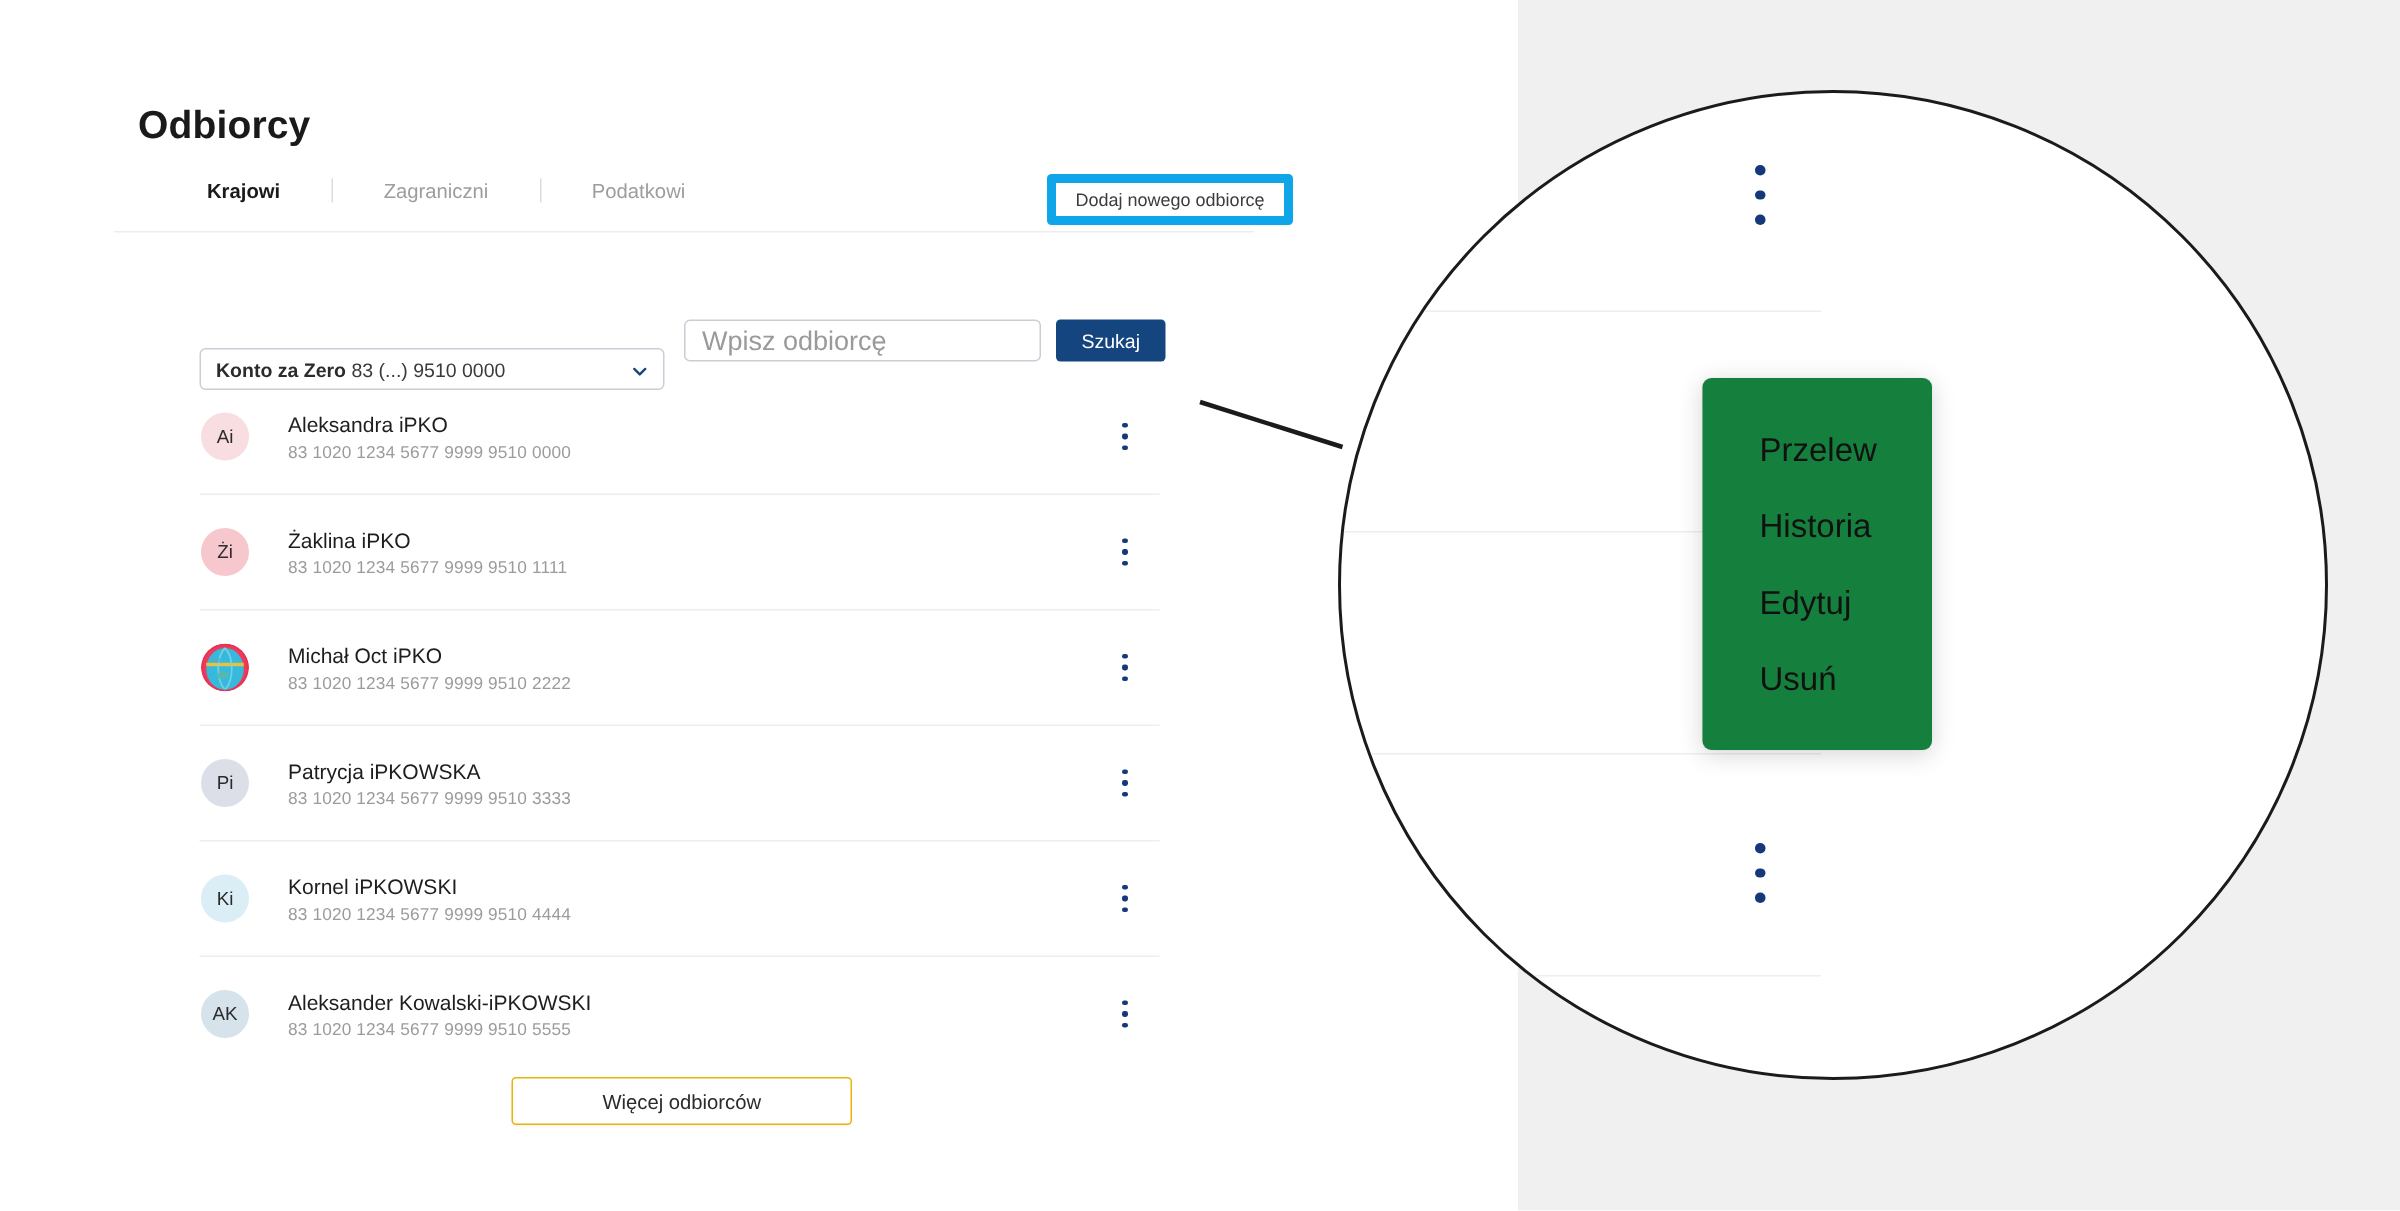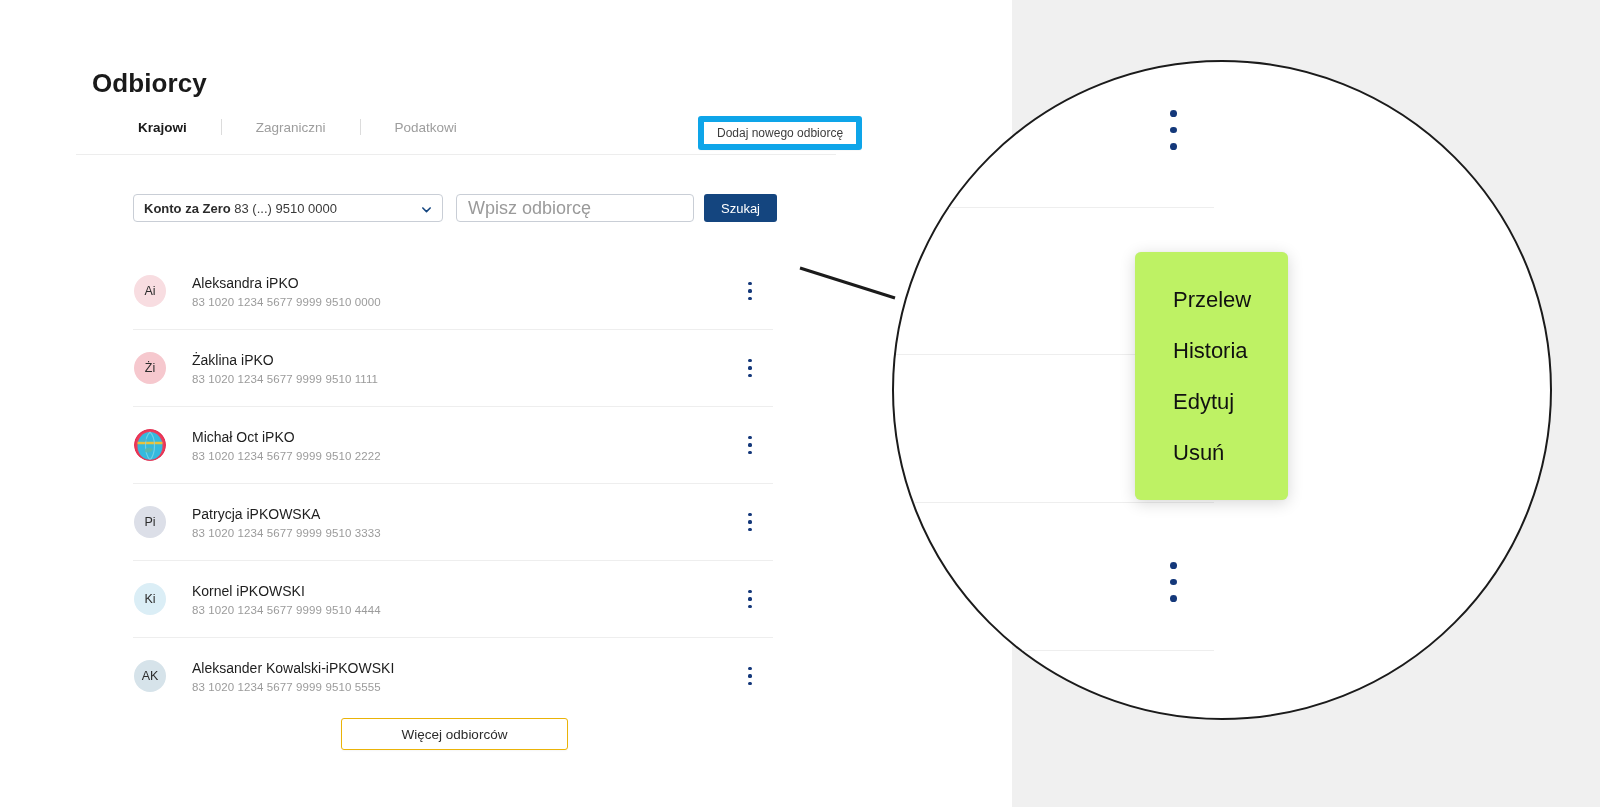--- a/index.html
+++ b/index.html
@@ -113,20 +113,21 @@
     height: 28px;
     border: 1px solid #c9ced6;
     border-radius: 4px;
     background: #fff;
     display: flex;
     align-items: center;
     padding: 0 10px;
     box-sizing: border-box;
     cursor: pointer;
     position: relative;
+    margin-top: 38px;
   }
   #account-select .sel-text {
     font-size: 13px;
     color: #2b2b2b;
     white-space: nowrap;
   }
   #account-select .sel-text b { font-weight: bold; }
   #account-select .sel-text span.num { font-weight: normal; color: #3a3a3a; }
   .chevron {
     position: absolute;
@@ -287,21 +288,21 @@
     height: 7px;
     border-radius: 50%;
     background: #14387a;
   }
 
   #context-menu {
     position: absolute;
     left: 241px;
     top: 190px;
     width: 153px;
-    background: #bef264;
+    background: #15803d;
     border-radius: 6px;
     box-shadow: 0 3px 16px rgba(0,0,0,0.16), 0 0 1px rgba(0,0,0,0.10);
     padding: 22px 0 22px 0;
     box-sizing: border-box;
   }
   .menu-item {
     height: 51px;
     display: flex;
     align-items: center;
     padding-left: 38px;

